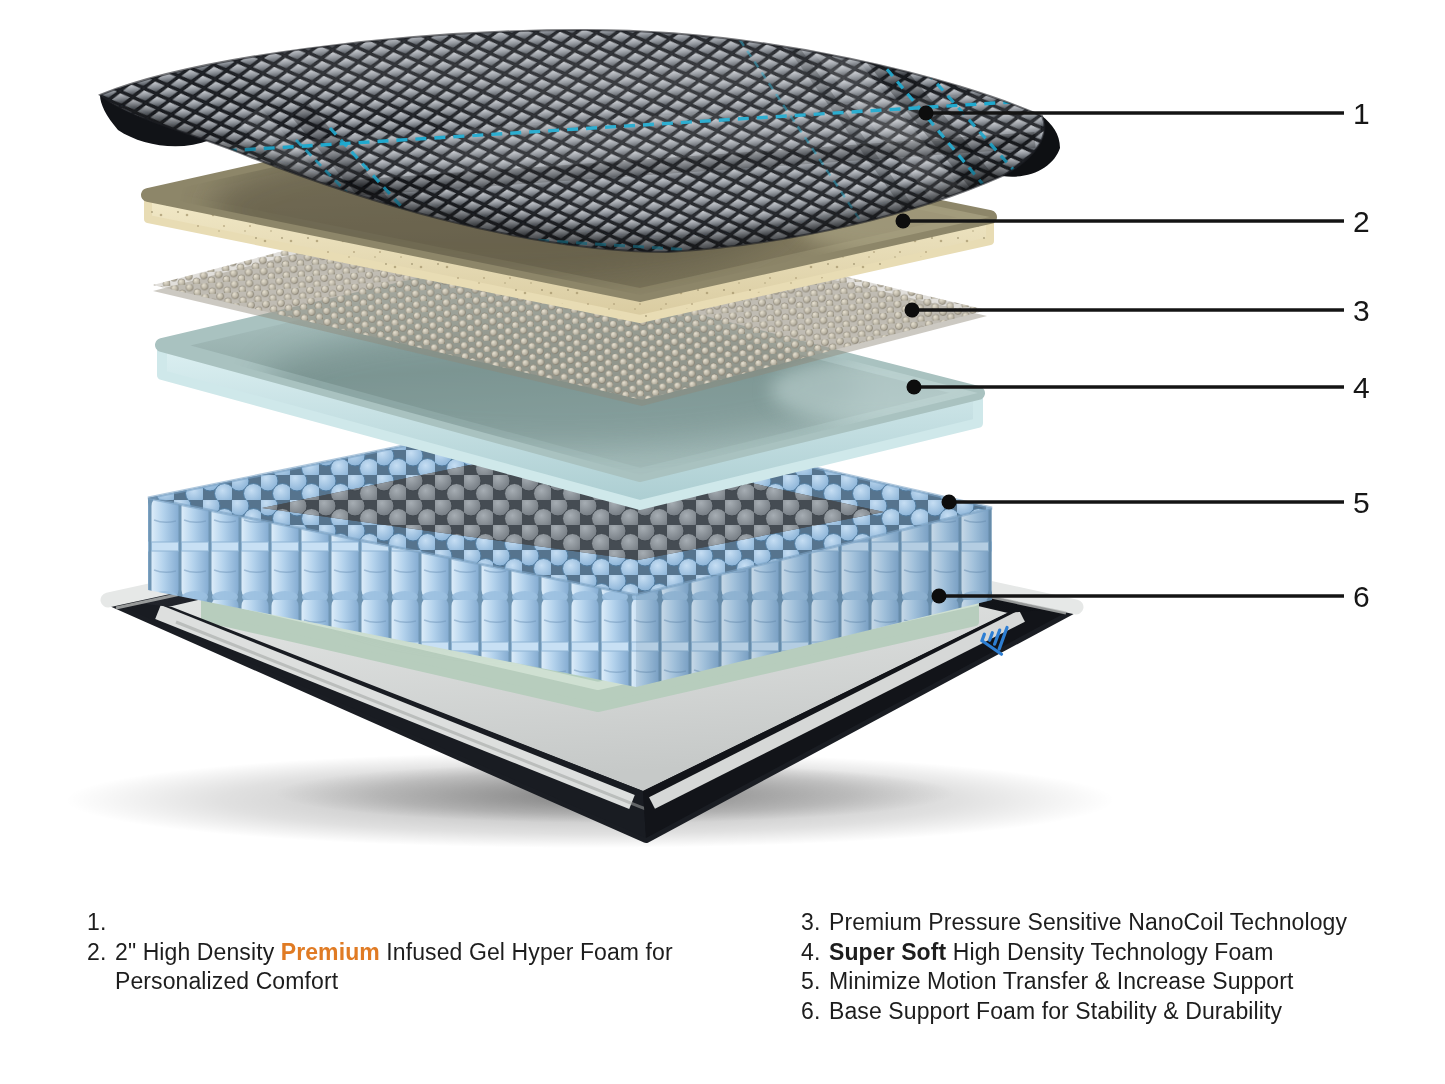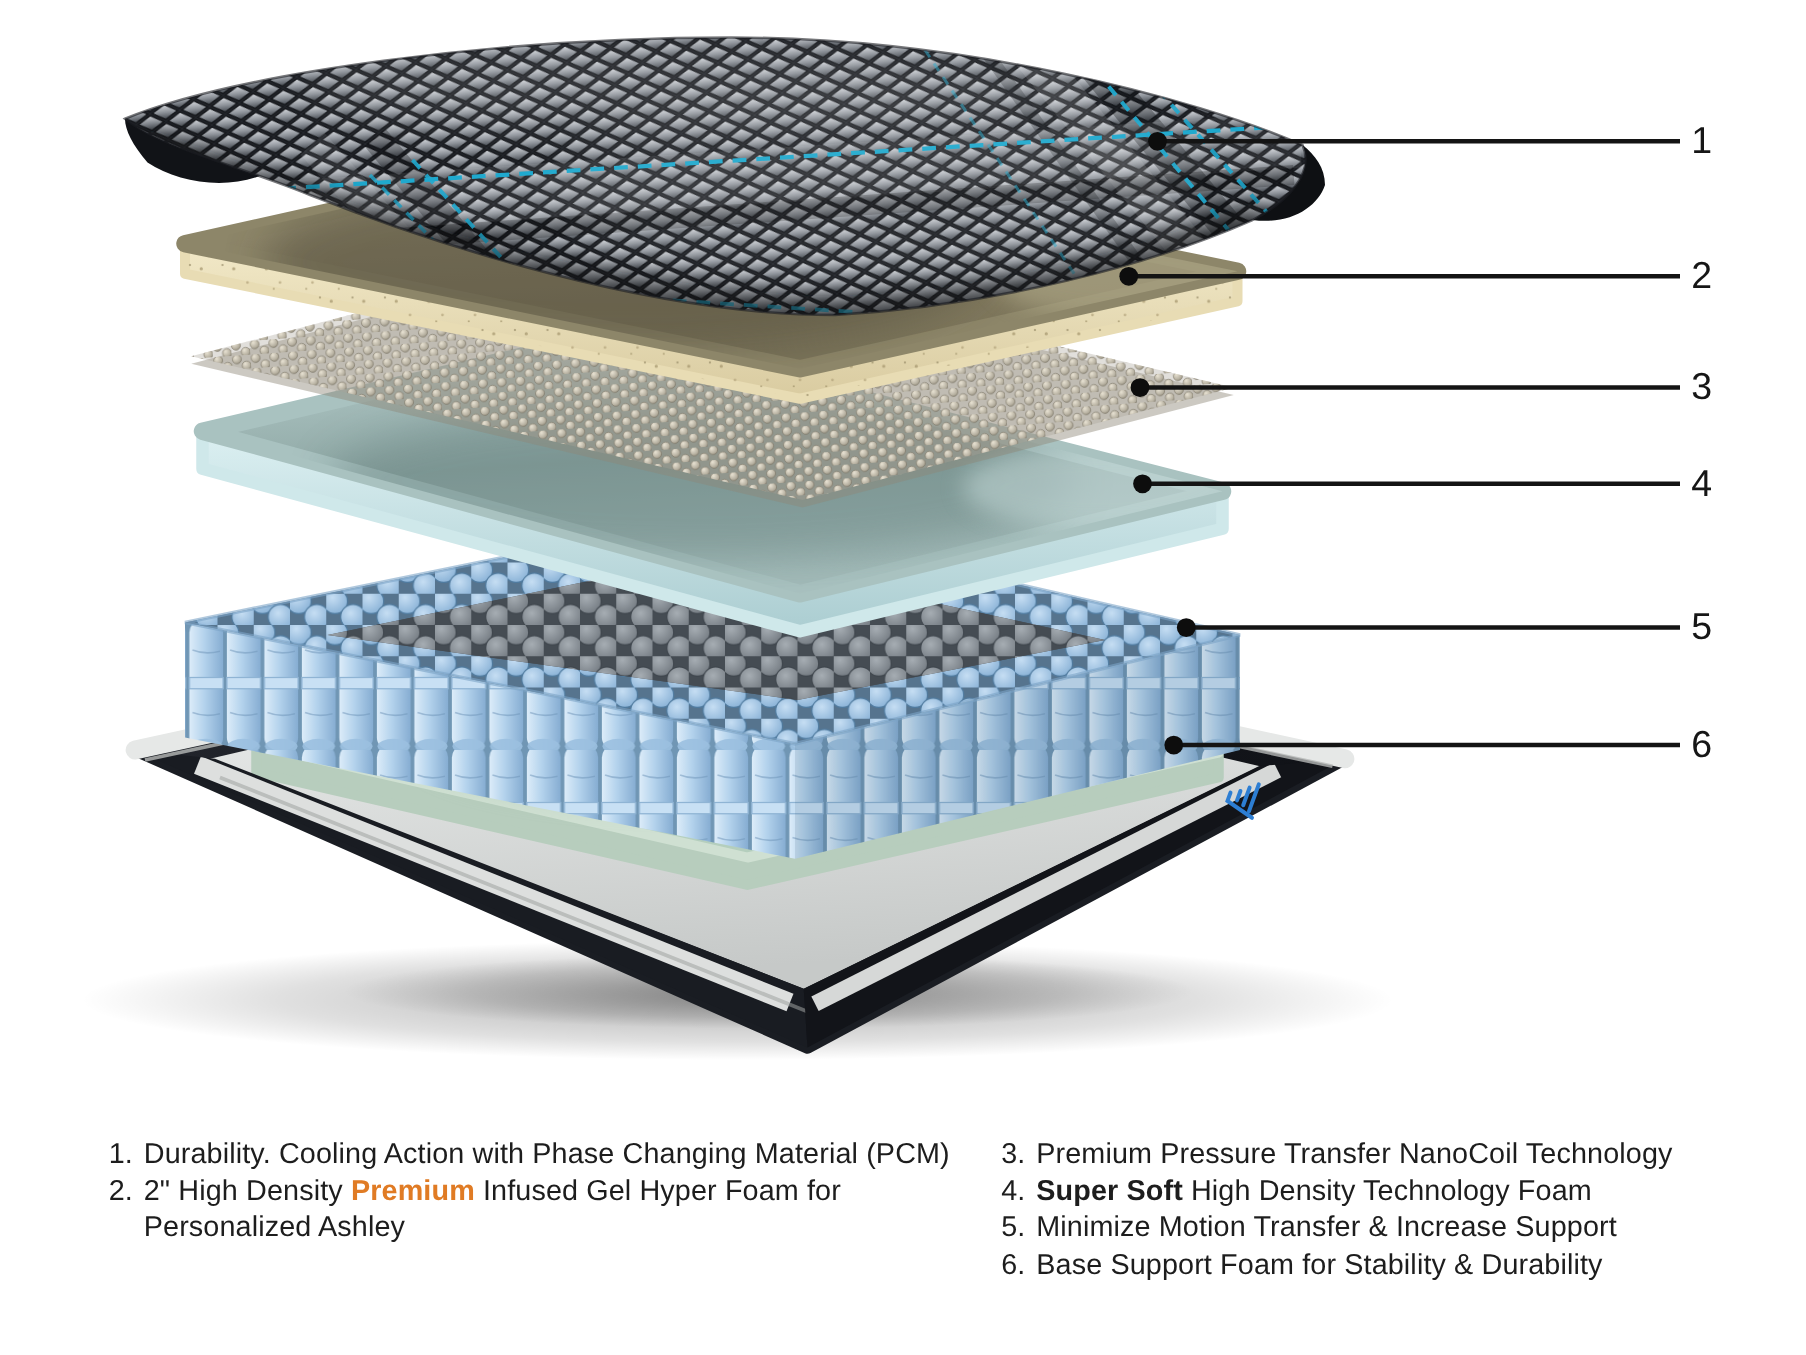--- a/index.html
+++ b/index.html
@@ -288,36 +288,35 @@
         <circle cx="939" cy="596" r="7.5" class="co-dot"></circle>
         <text x="1353" y="596" dominant-baseline="central" class="co-num">6</text>
       </g>
 </svg>
 
 <div class="legend">
   <div class="col col-left">
         <div class="item">
           <span class="num">1.</span>
           <div class="body">
-            <div class="line"><span>Durability. Cooling Action with Phase Changing Material (PCM)</span></div>
           </div>
         </div>
         <div class="item">
           <span class="num">2.</span>
           <div class="body">
             <div class="line"><span>2" High Density </span><span class="b copper">Premium</span><span> Infused Gel Hyper Foam for</span></div>
-            <div class="line"><span>Personalized Ashley</span></div>
+            <div class="line"><span>Personalized Comfort</span></div>
           </div>
         </div>
       </div>
   <div class="col col-right">
         <div class="item">
           <span class="num">3.</span>
           <div class="body">
-            <div class="line"><span>Premium Pressure Transfer NanoCoil Technology</span></div>
+            <div class="line"><span>Premium Pressure Sensitive NanoCoil Technology</span></div>
           </div>
         </div>
         <div class="item">
           <span class="num">4.</span>
           <div class="body">
             <div class="line"><span class="b">Super Soft</span><span> High Density Technology Foam</span></div>
           </div>
         </div>
         <div class="item">
           <span class="num">5.</span>

